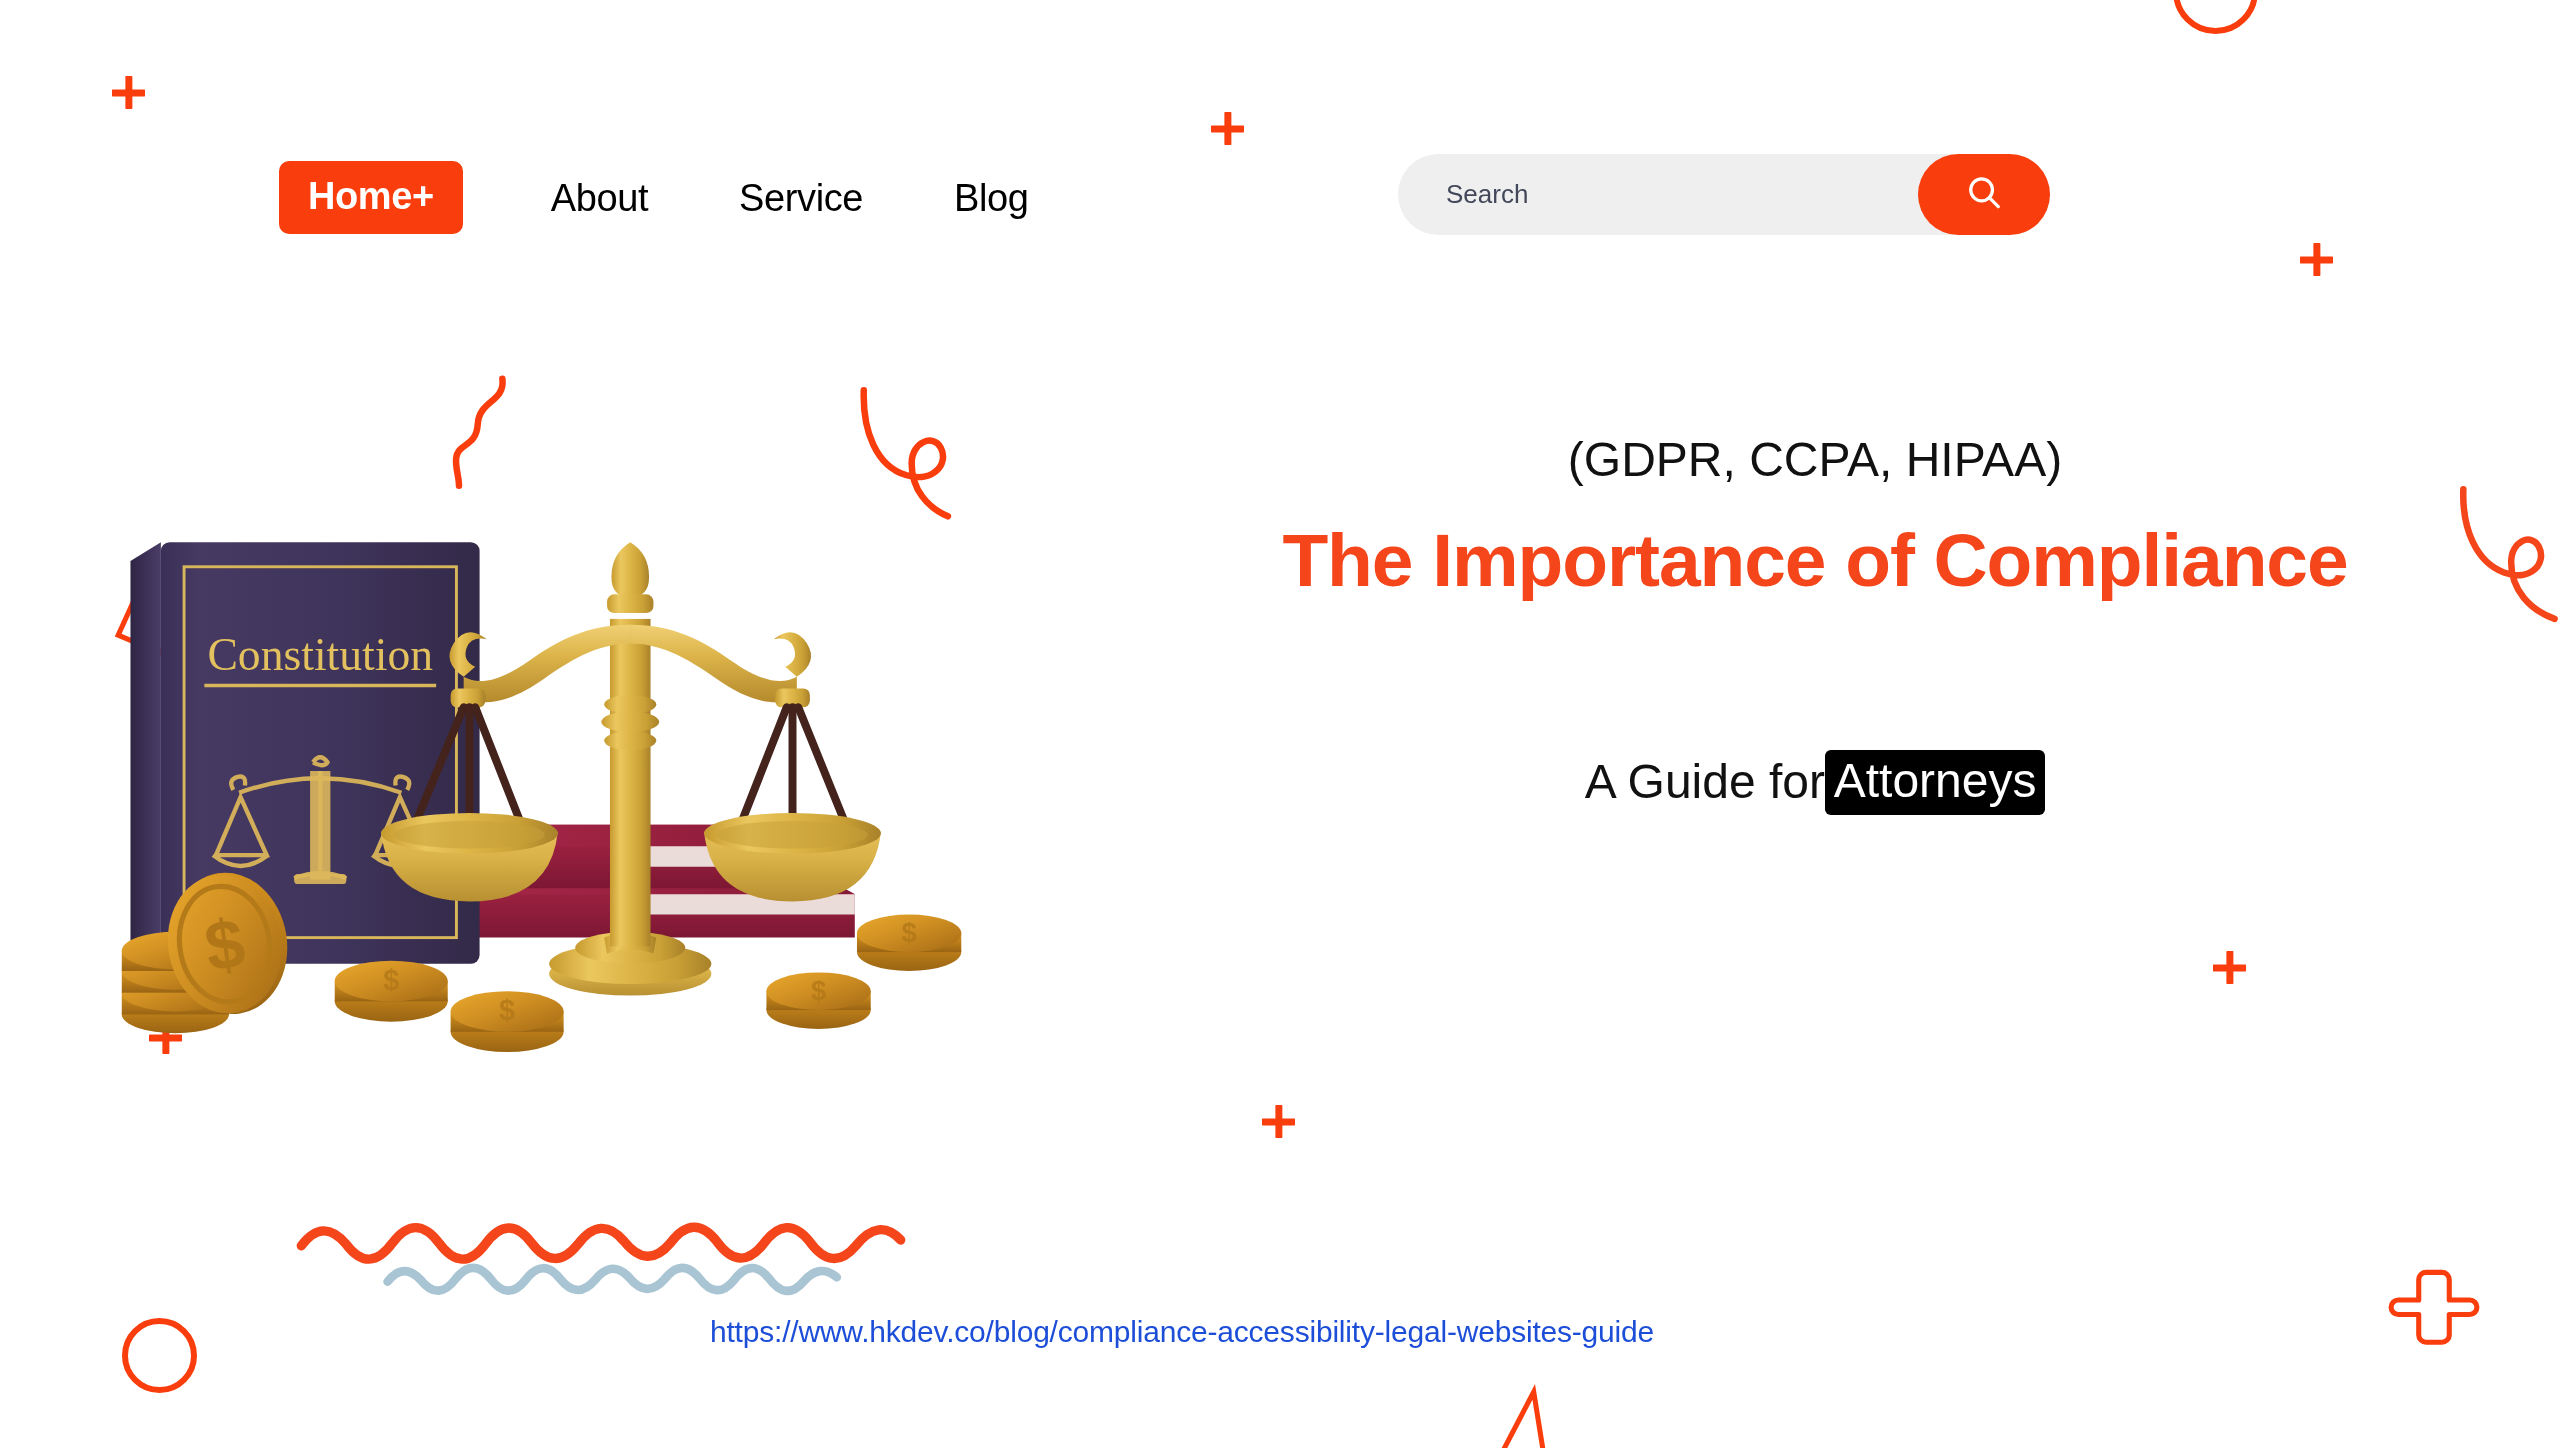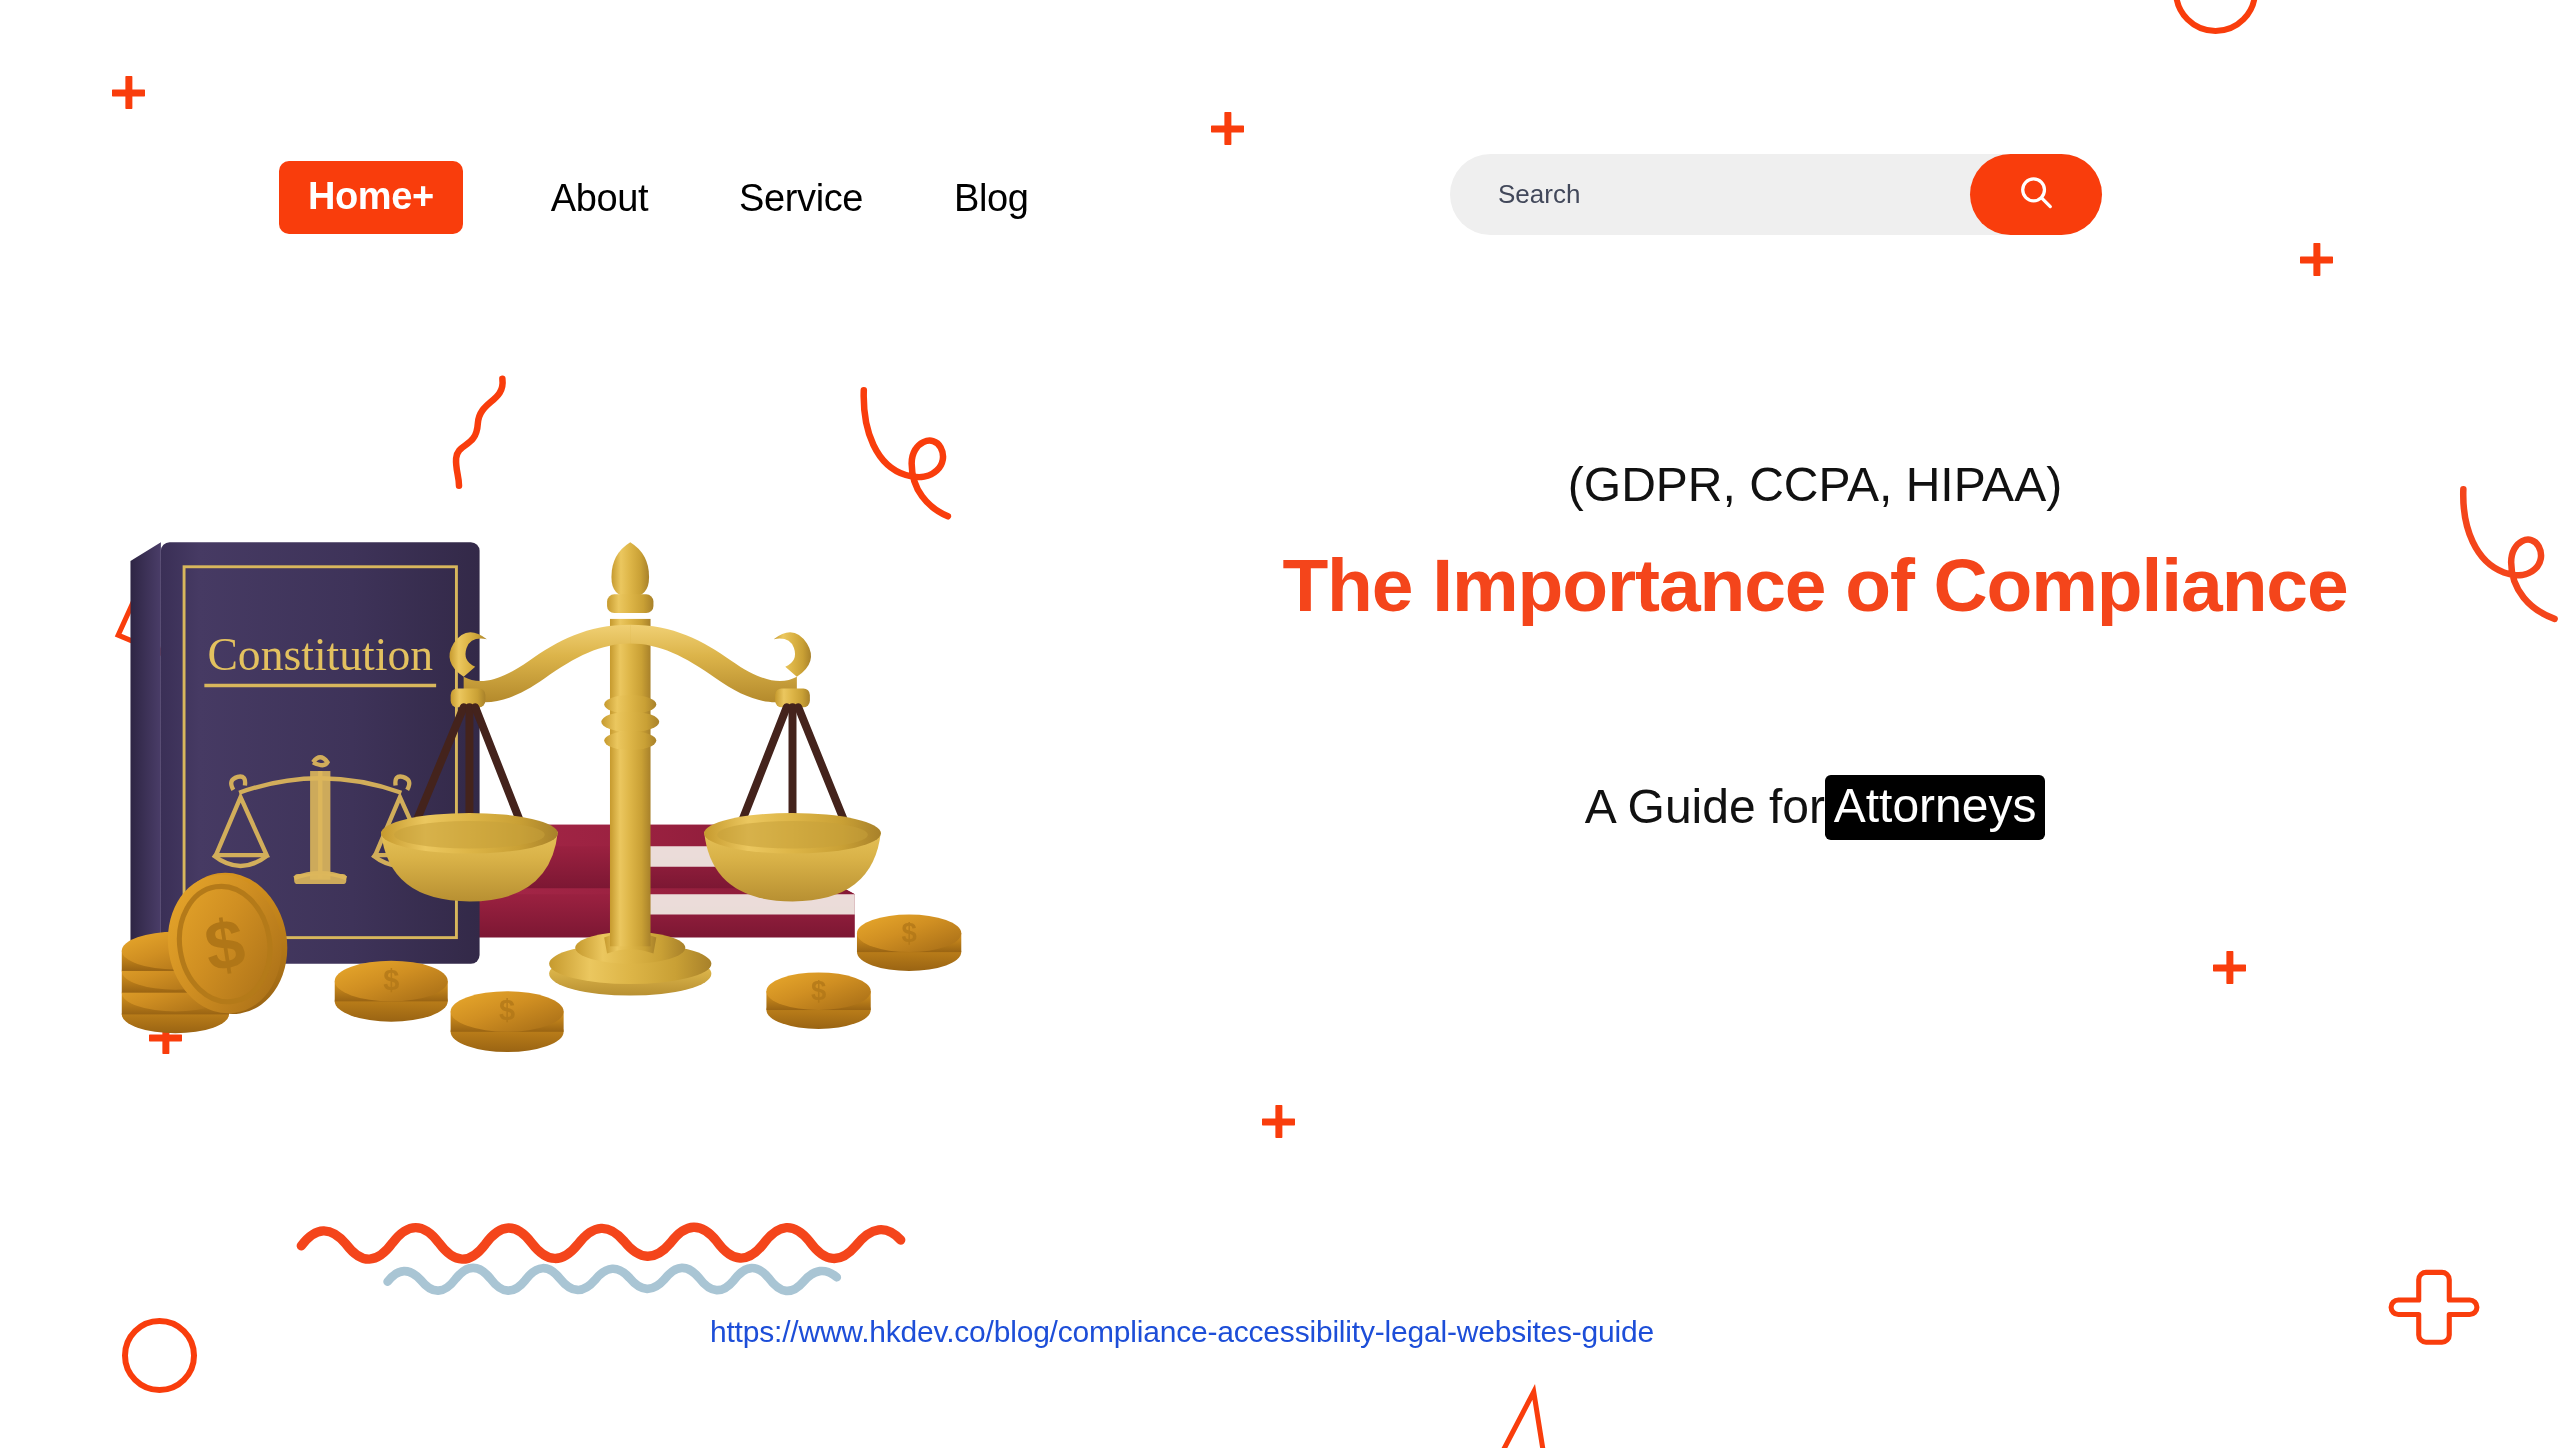--- a/index.html
+++ b/index.html
@@ -87,21 +87,21 @@
     line-height: 1;
     cursor: pointer;
   }
   .nav-gap-1 { width: 64px; }
   .nav-gap-2 { width: 67px; }
   .nav-gap-3 { width: 67px; }
 
   
   .search-wrap {
     position: absolute;
-    left: 1450px;
+    left: 1398px;
     top: 154px;
     width: 652px;
     height: 81px;
     background: #EFEFEF;
     border-radius: 41px;
     display: flex;
     align-items: center;
   }
   .search-input {
     border: none;
@@ -128,21 +128,21 @@
     display: flex;
     align-items: center;
     justify-content: center;
     padding: 0;
   }
 
   
   .hero {
     position: absolute;
     left: 1094px;
-    top: 461px;
+    top: 436px;
     width: 1442px;
     text-align: center;
   }
   .hero-eyebrow {
     font-size: 48px;
     font-weight: 500;
     color: #111111;
     letter-spacing: 0px;
     line-height: 1;
     margin: 0 0 30px 0;

